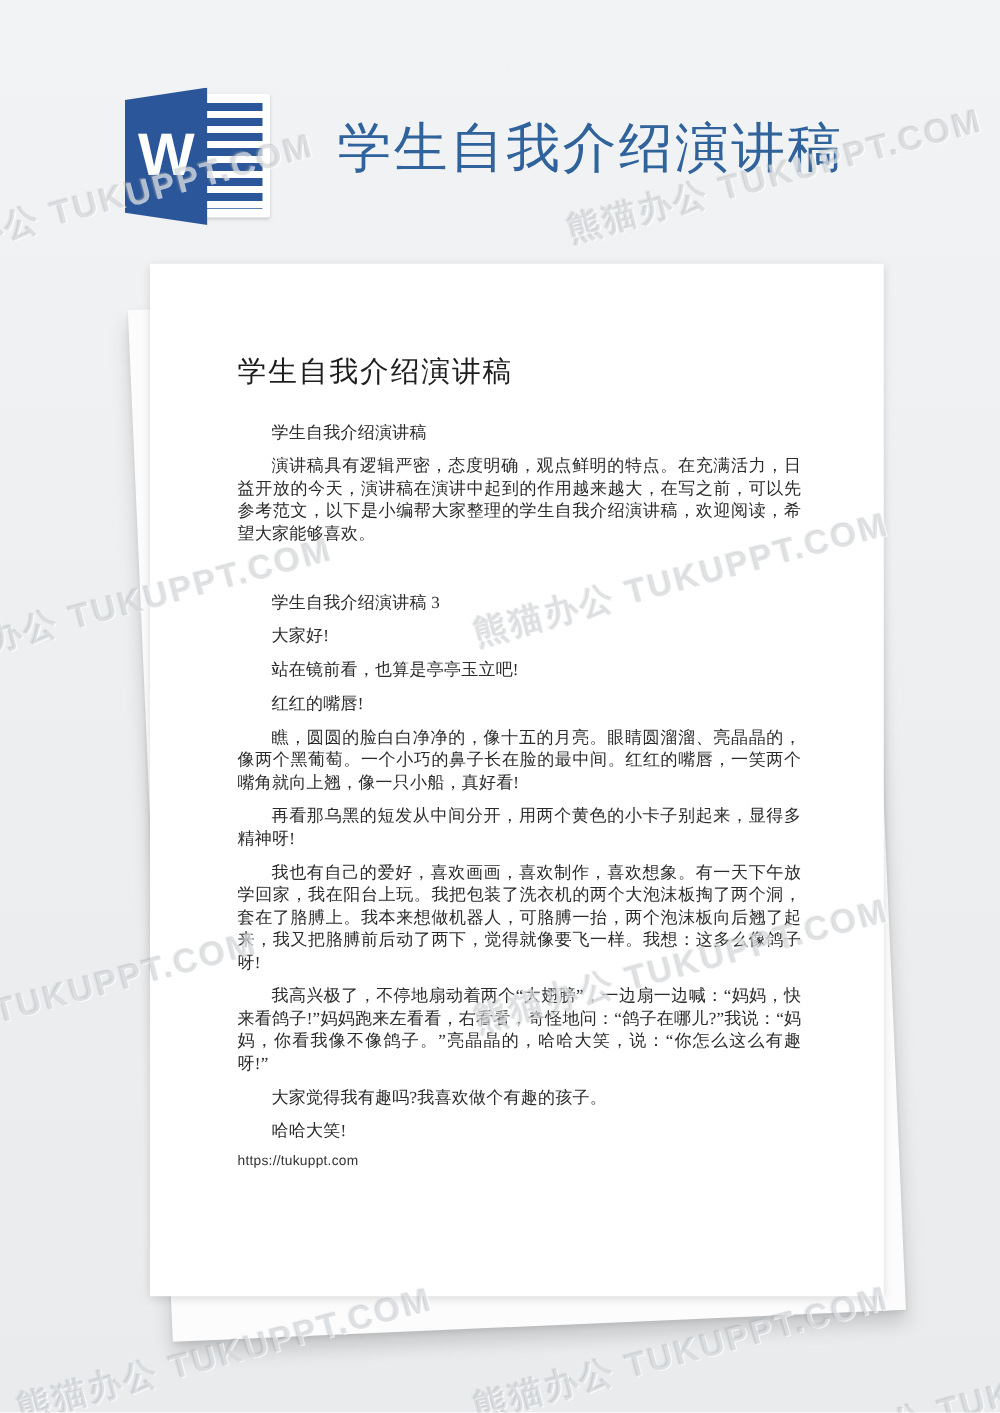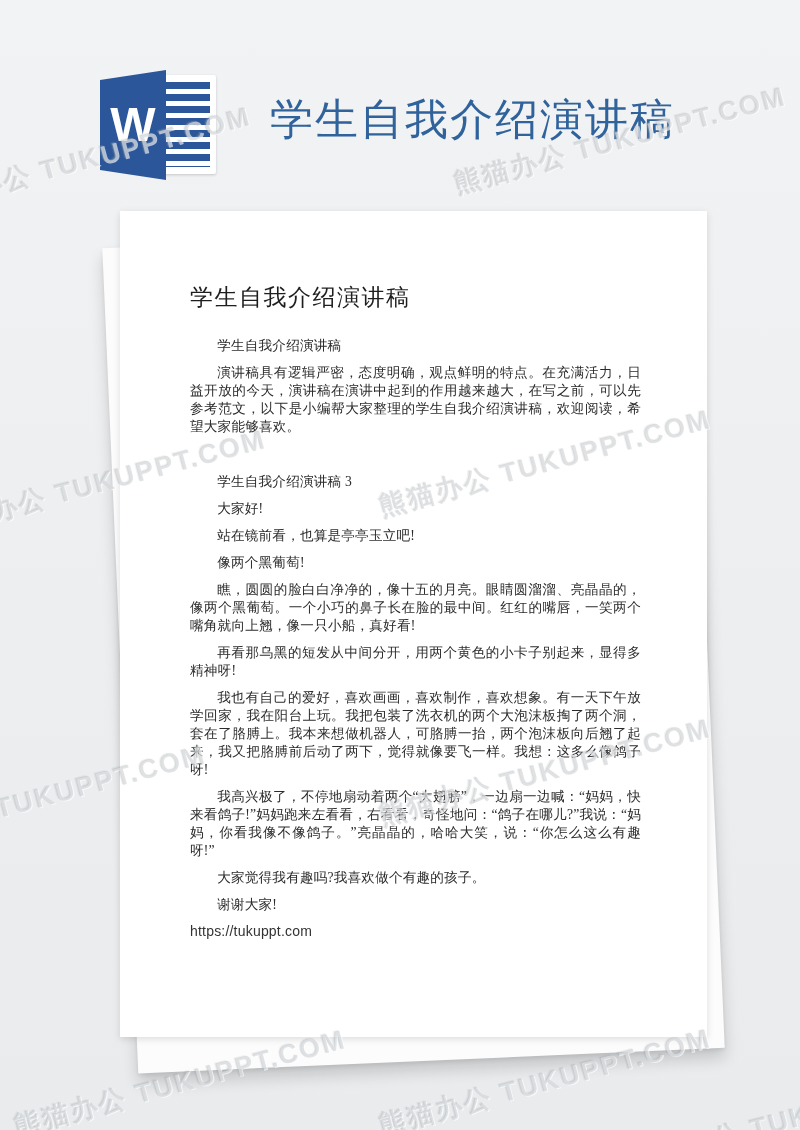--- a/index.html
+++ b/index.html
@@ -73,21 +73,21 @@
   .page-front p.body-par {
     margin: 0 0 9px 0;
     font-size: 13.6px; line-height: 18px;
     text-align: justify; text-indent: 2em;
     letter-spacing: 0.2px;
   }
   .blank-line { height: 28px; }
   .footer-link {
     margin: 8px 0 0 0;
     font-family: "Liberation Sans", sans-serif;
-    font-size: 14px; color: #333333; letter-spacing: 0.2px;
+    font-size: 11px; color: #333333; letter-spacing: 0.2px;
   }
 
   
   .wm {
     position: absolute; z-index: 6; pointer-events: none;
     font-family: "Liberation Sans", sans-serif;
     font-weight: 700; font-size: 27px; letter-spacing: 2px;
     white-space: nowrap;
     color: rgba(170,176,183,0.34);
     text-shadow: 1px 1px 0 rgba(255,255,255,0.65), -1px -1px 0 rgba(140,146,152,0.12);
@@ -136,24 +136,24 @@
     <h1 class="doc-title">学生自我介绍演讲稿</h1>
 
     <p class="body-par">学生自我介绍演讲稿</p>
     <p class="body-par">演讲稿具有逻辑严密，态度明确，观点鲜明的特点。在充满活力，日益开放的今天，演讲稿在演讲中起到的作用越来越大，在写之前，可以先参考范文，以下是小编帮大家整理的学生自我介绍演讲稿，欢迎阅读，希望大家能够喜欢。</p>
 
     <div class="blank-line"></div>
 
     <p class="body-par">学生自我介绍演讲稿 3</p>
     <p class="body-par">大家好!</p>
     <p class="body-par">站在镜前看，也算是亭亭玉立吧!</p>
-    <p class="body-par">像两个黑葡萄!</p>
+    <p class="body-par">红红的嘴唇!</p>
     <p class="body-par">瞧，圆圆的脸白白净净的，像十五的月亮。眼睛圆溜溜、亮晶晶的，像两个黑葡萄。一个小巧的鼻子长在脸的最中间。红红的嘴唇，一笑两个嘴角就向上翘，像一只小船，真好看!</p>
     <p class="body-par">再看那乌黑的短发从中间分开，用两个黄色的小卡子别起来，显得多精神呀!</p>
     <p class="body-par">我也有自己的爱好，喜欢画画，喜欢制作，喜欢想象。有一天下午放学回家，我在阳台上玩。我把包装了洗衣机的两个大泡沫板掏了两个洞，套在了胳膊上。我本来想做机器人，可胳膊一抬，两个泡沫板向后翘了起来，我又把胳膊前后动了两下，觉得就像要飞一样。我想：这多么像鸽子呀!</p>
     <p class="body-par">我高兴极了，不停地扇动着两个“大翅膀”，一边扇一边喊：“妈妈，快来看鸽子!”妈妈跑来左看看，右看看，奇怪地问：“鸽子在哪儿?”我说：“妈妈，你看我像不像鸽子。”亮晶晶的，哈哈大笑，说：“你怎么这么有趣呀!”</p>
     <p class="body-par">大家觉得我有趣吗?我喜欢做个有趣的孩子。</p>
-    <p class="body-par">谢谢大家!</p>
+    <p class="body-par">哈哈大笑!</p>
 
     <p class="footer-link">https://tukuppt.com</p>
   </div>
 
 </div>
 
 </body></html>

